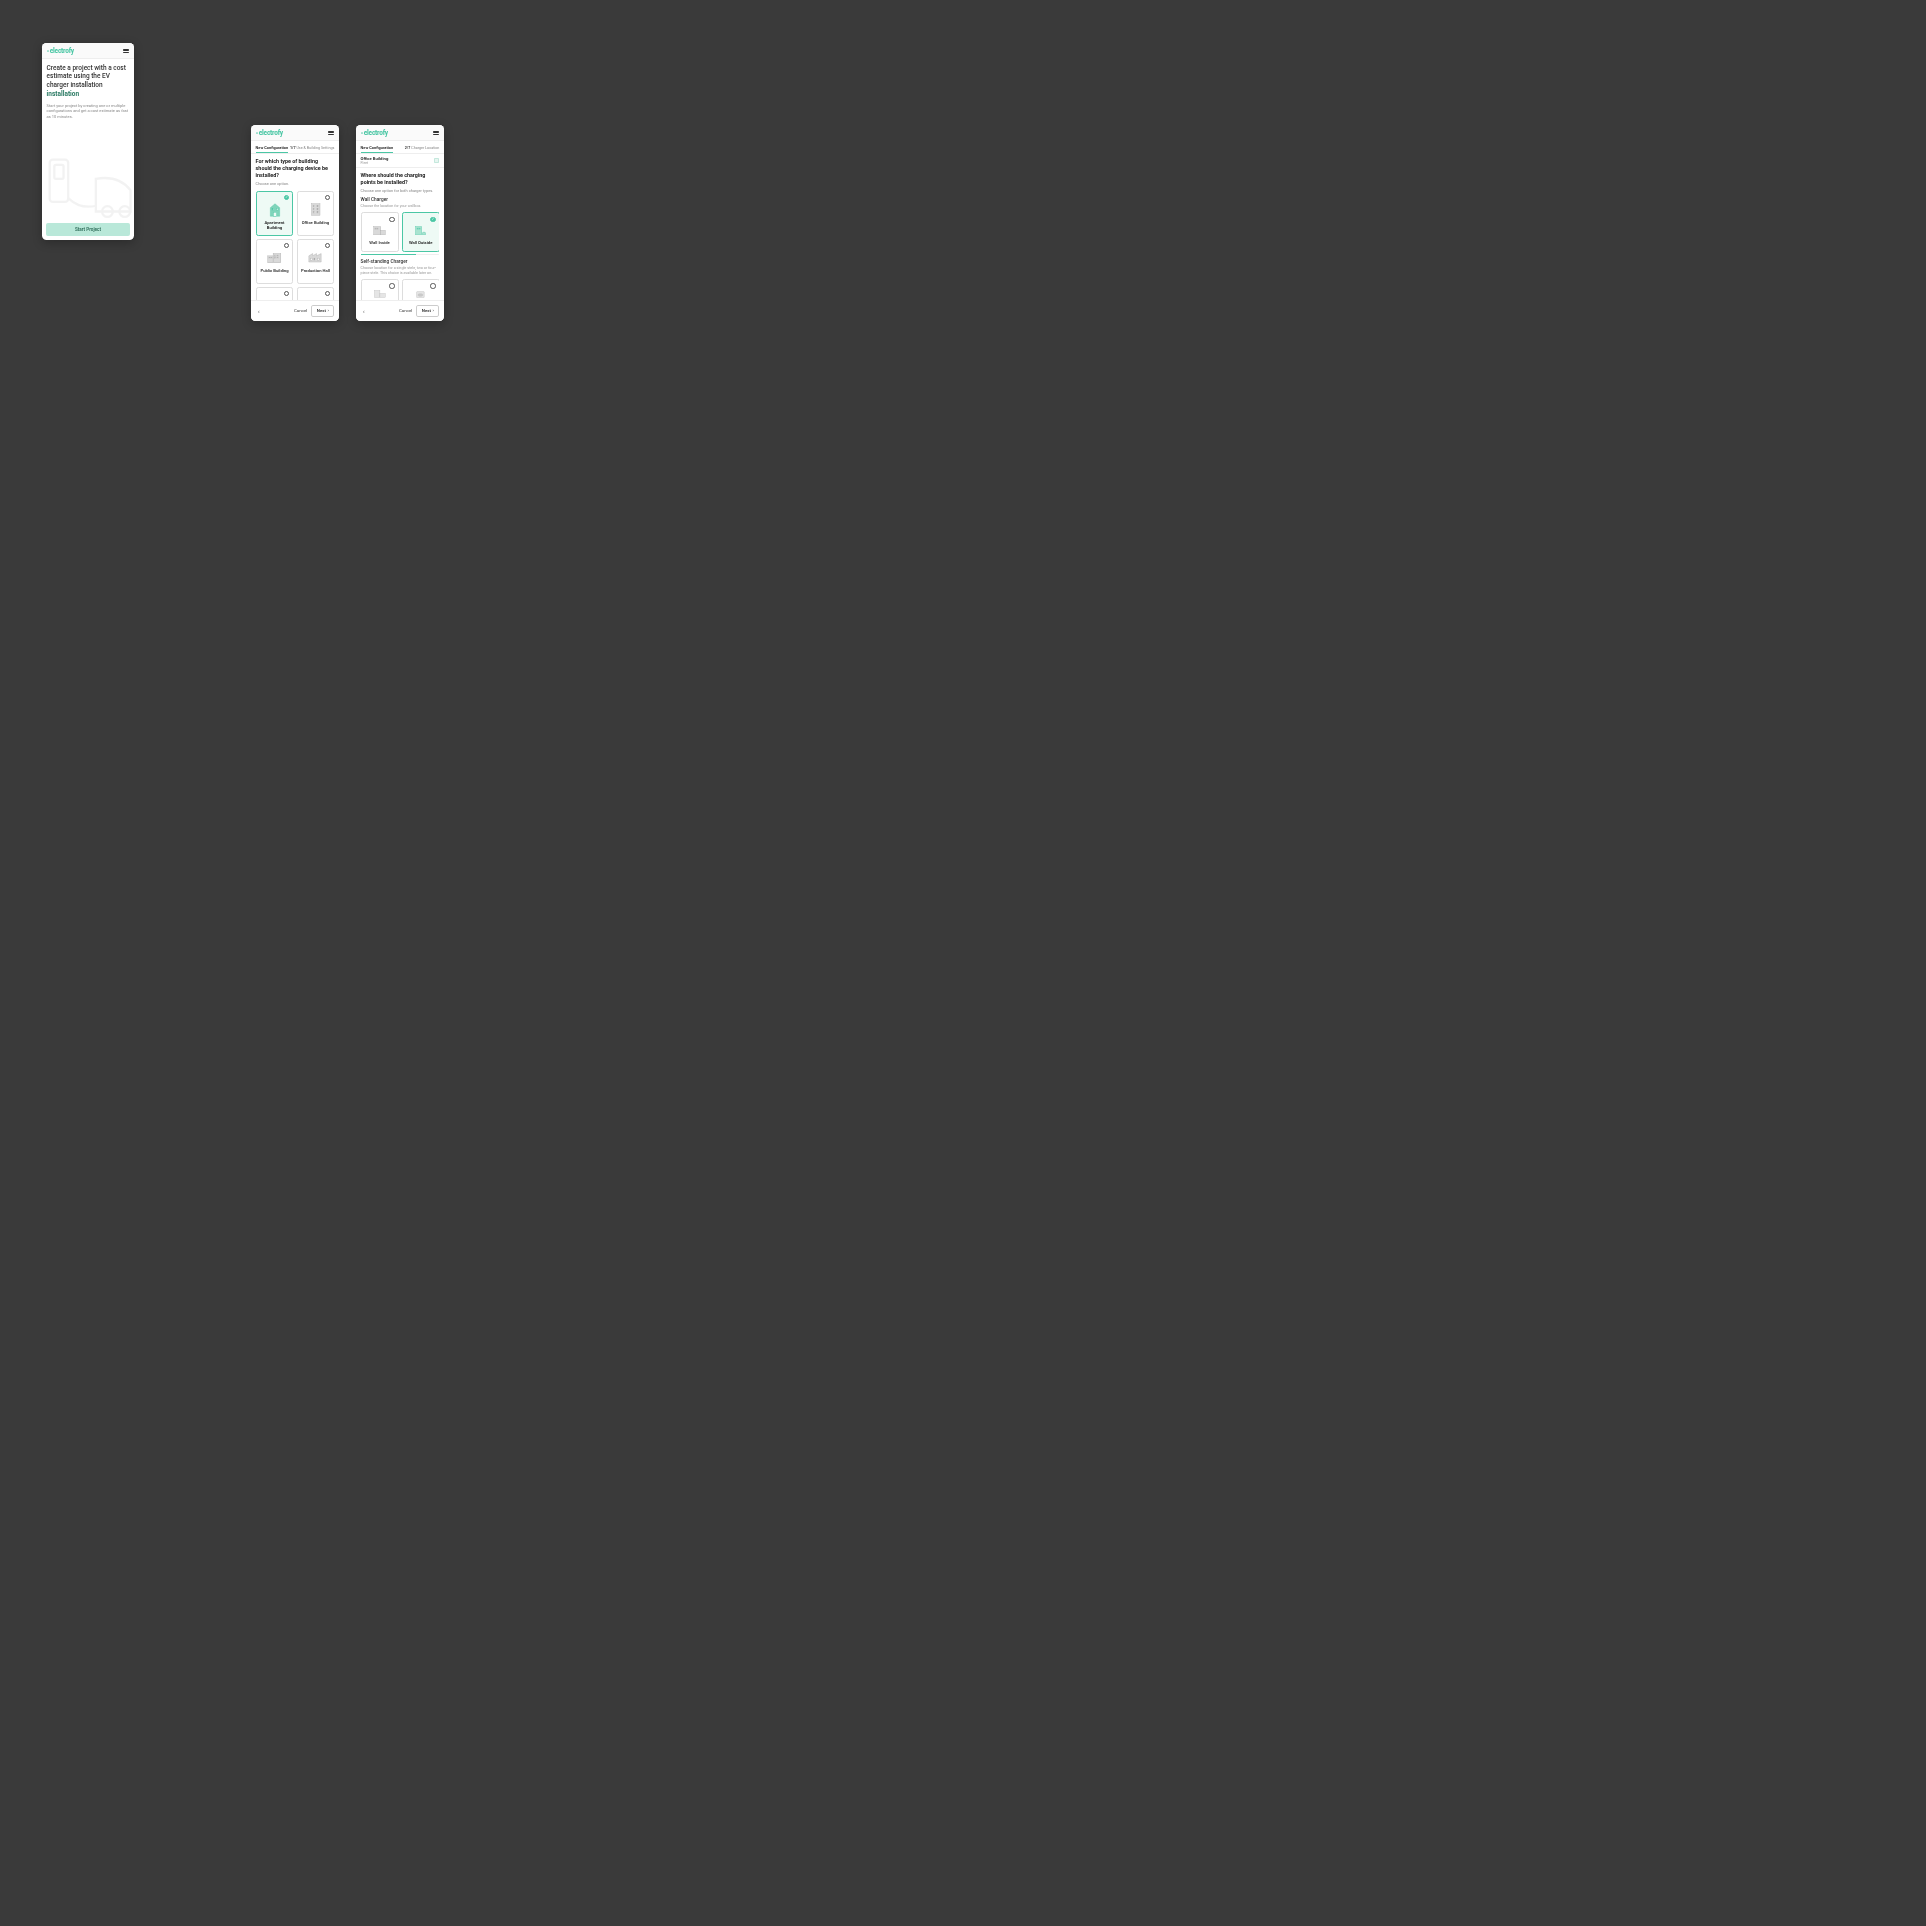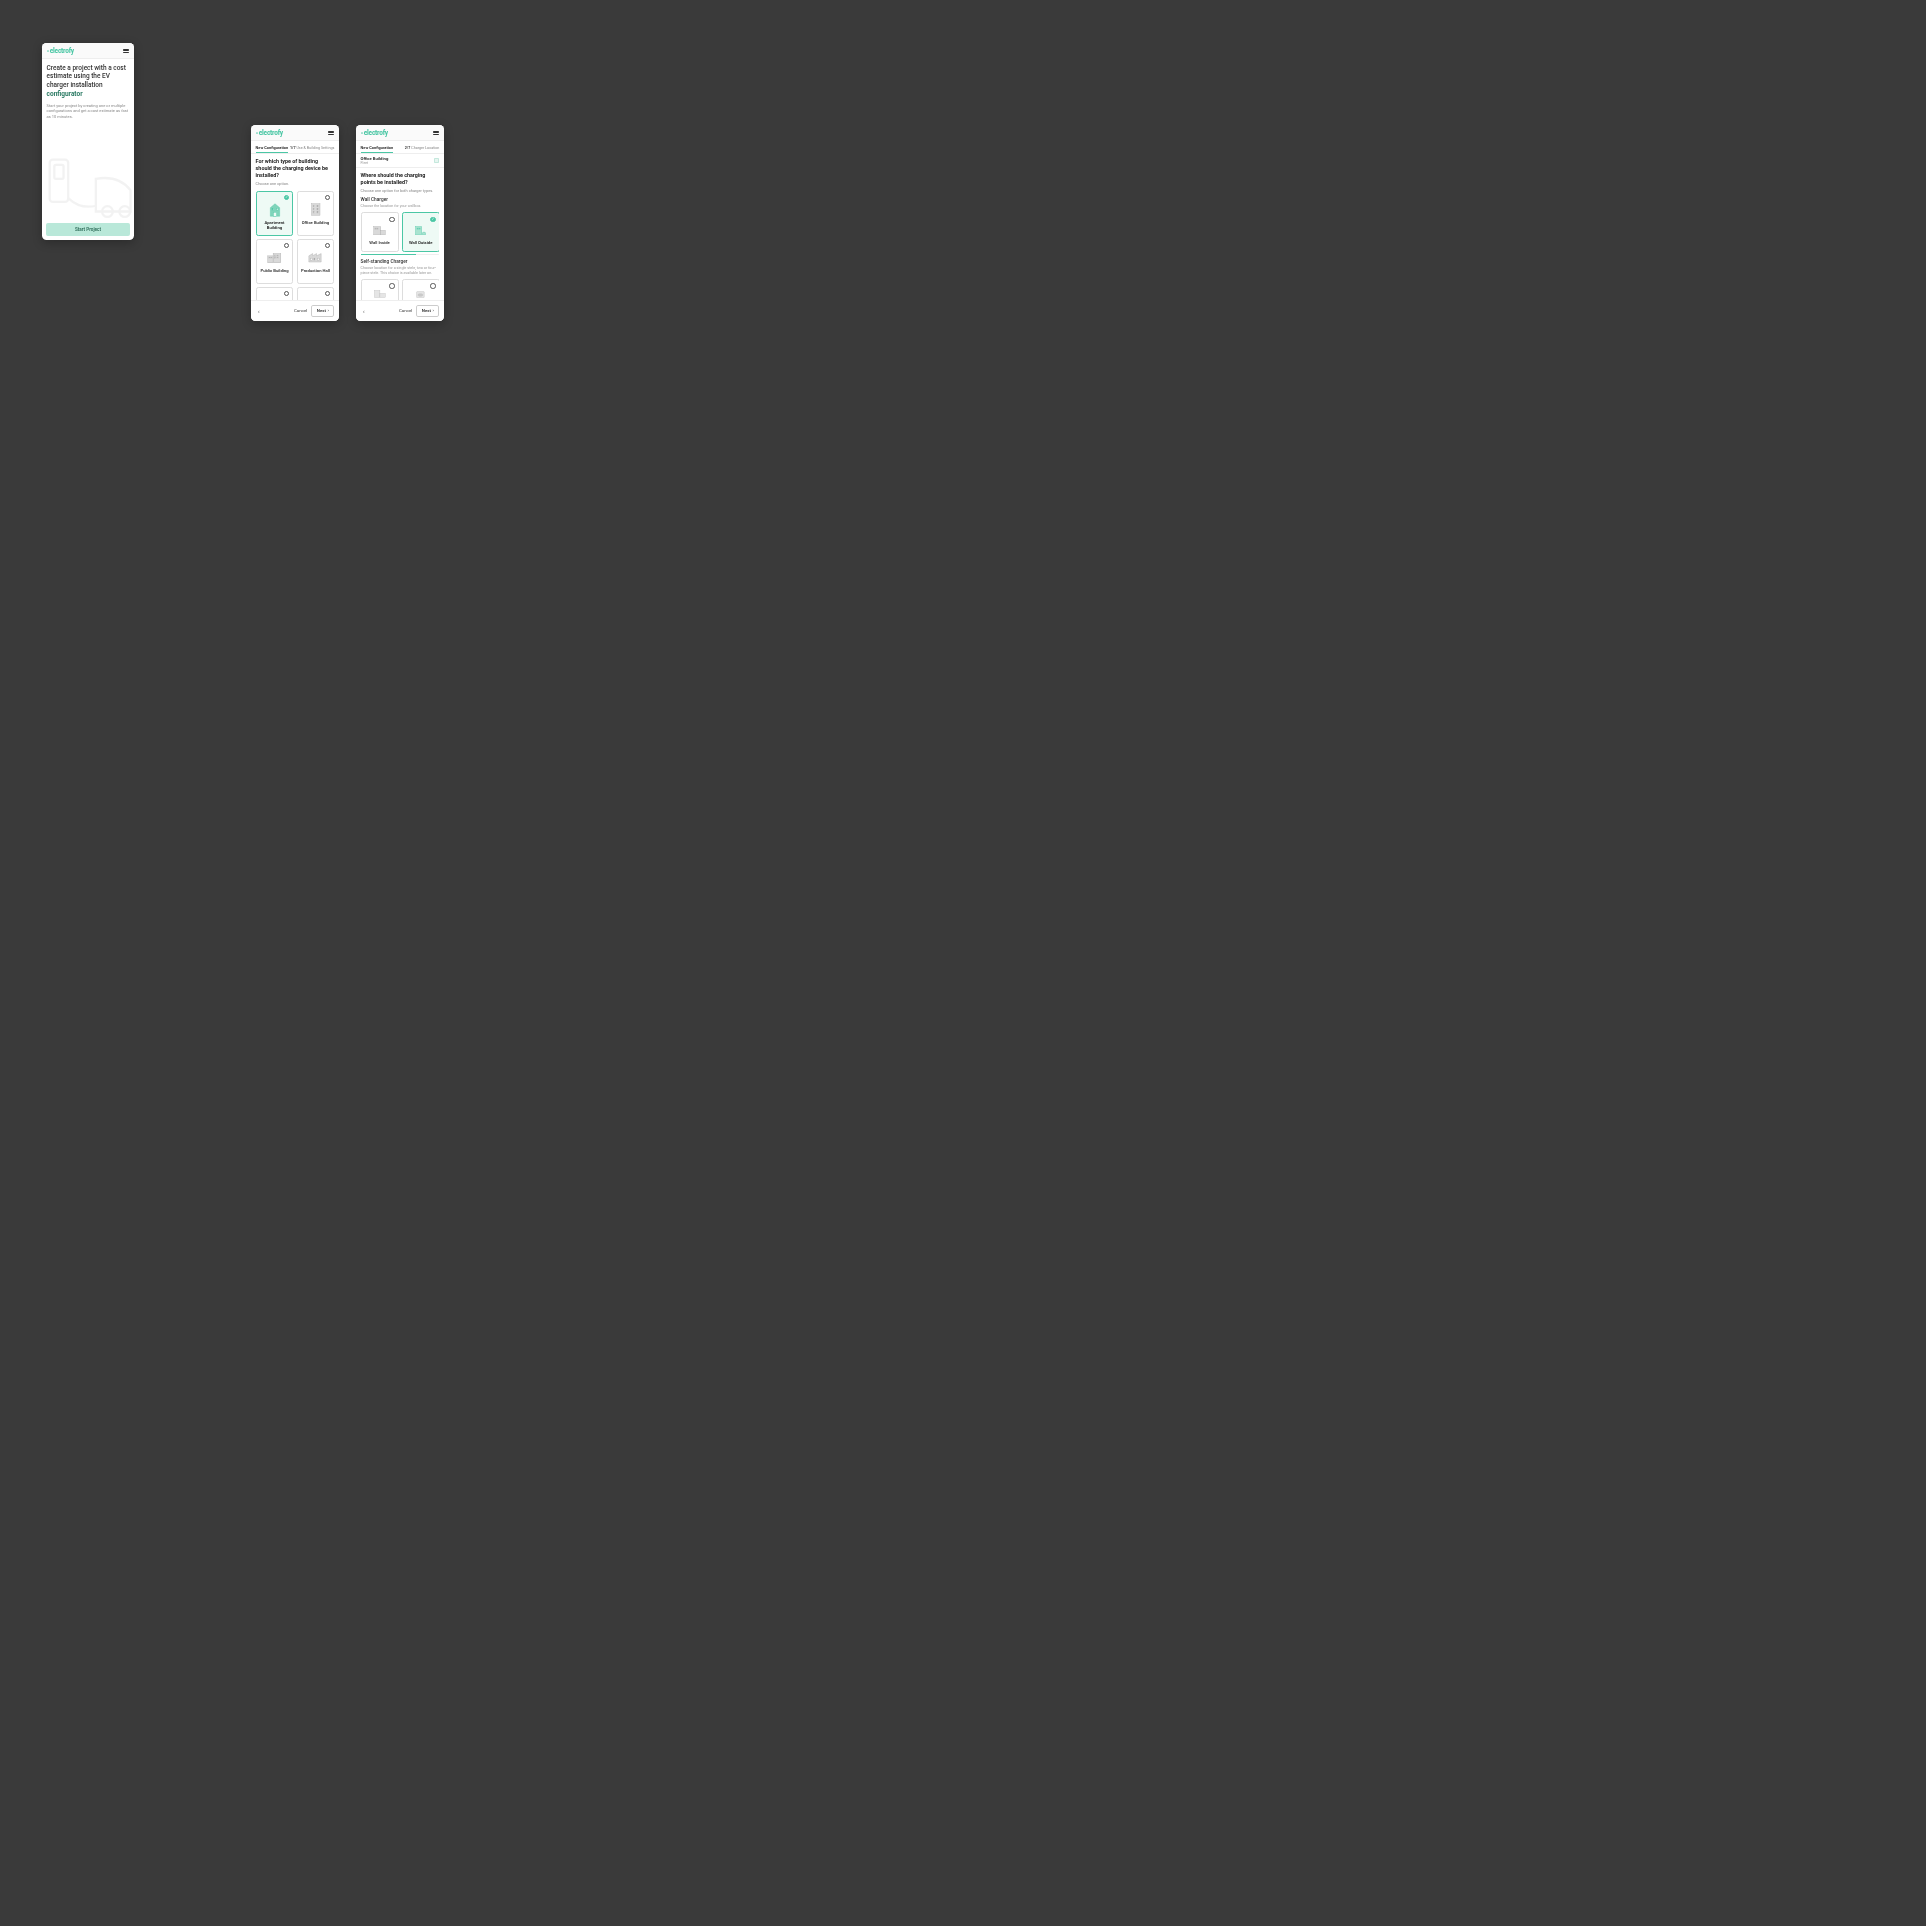--- a/index.html
+++ b/index.html
@@ -304,21 +304,21 @@
   <div class="header">
     <div class="logo">electrofy</div>
     <div class="hamburger">
         <span></span>
         <span></span>
         <span></span>
       </div>
   </div>
   <div class="content">
     <div class="intro-title">
-      <span>Create a project with a cost estimate using the EV charger installation </span><span class="emph">configurator</span>
+      <span>Create a project with a cost estimate using the EV charger installation </span><span class="emph">installation</span>
     </div>
     <div class="intro-sub">Start your project by creating one or multiple configurations and get a cost estimate as fast as 10 minutes.</div>
     <svg class="car-bg" viewBox="0 0 240 200">
       <g fill="none" stroke="#333" stroke-width="6">
         <rect x="20" y="30" width="48" height="110" rx="8"></rect>
         <rect x="32" y="44" width="24" height="36" rx="4"></rect>
         <path d="M68 130 Q100 160 140 150"></path>
         <path d="M140 80 Q200 70 230 110 L230 165 L140 165 Z"></path>
         <circle cx="170" cy="165" r="14"></circle>
         <circle cx="215" cy="165" r="14"></circle>

